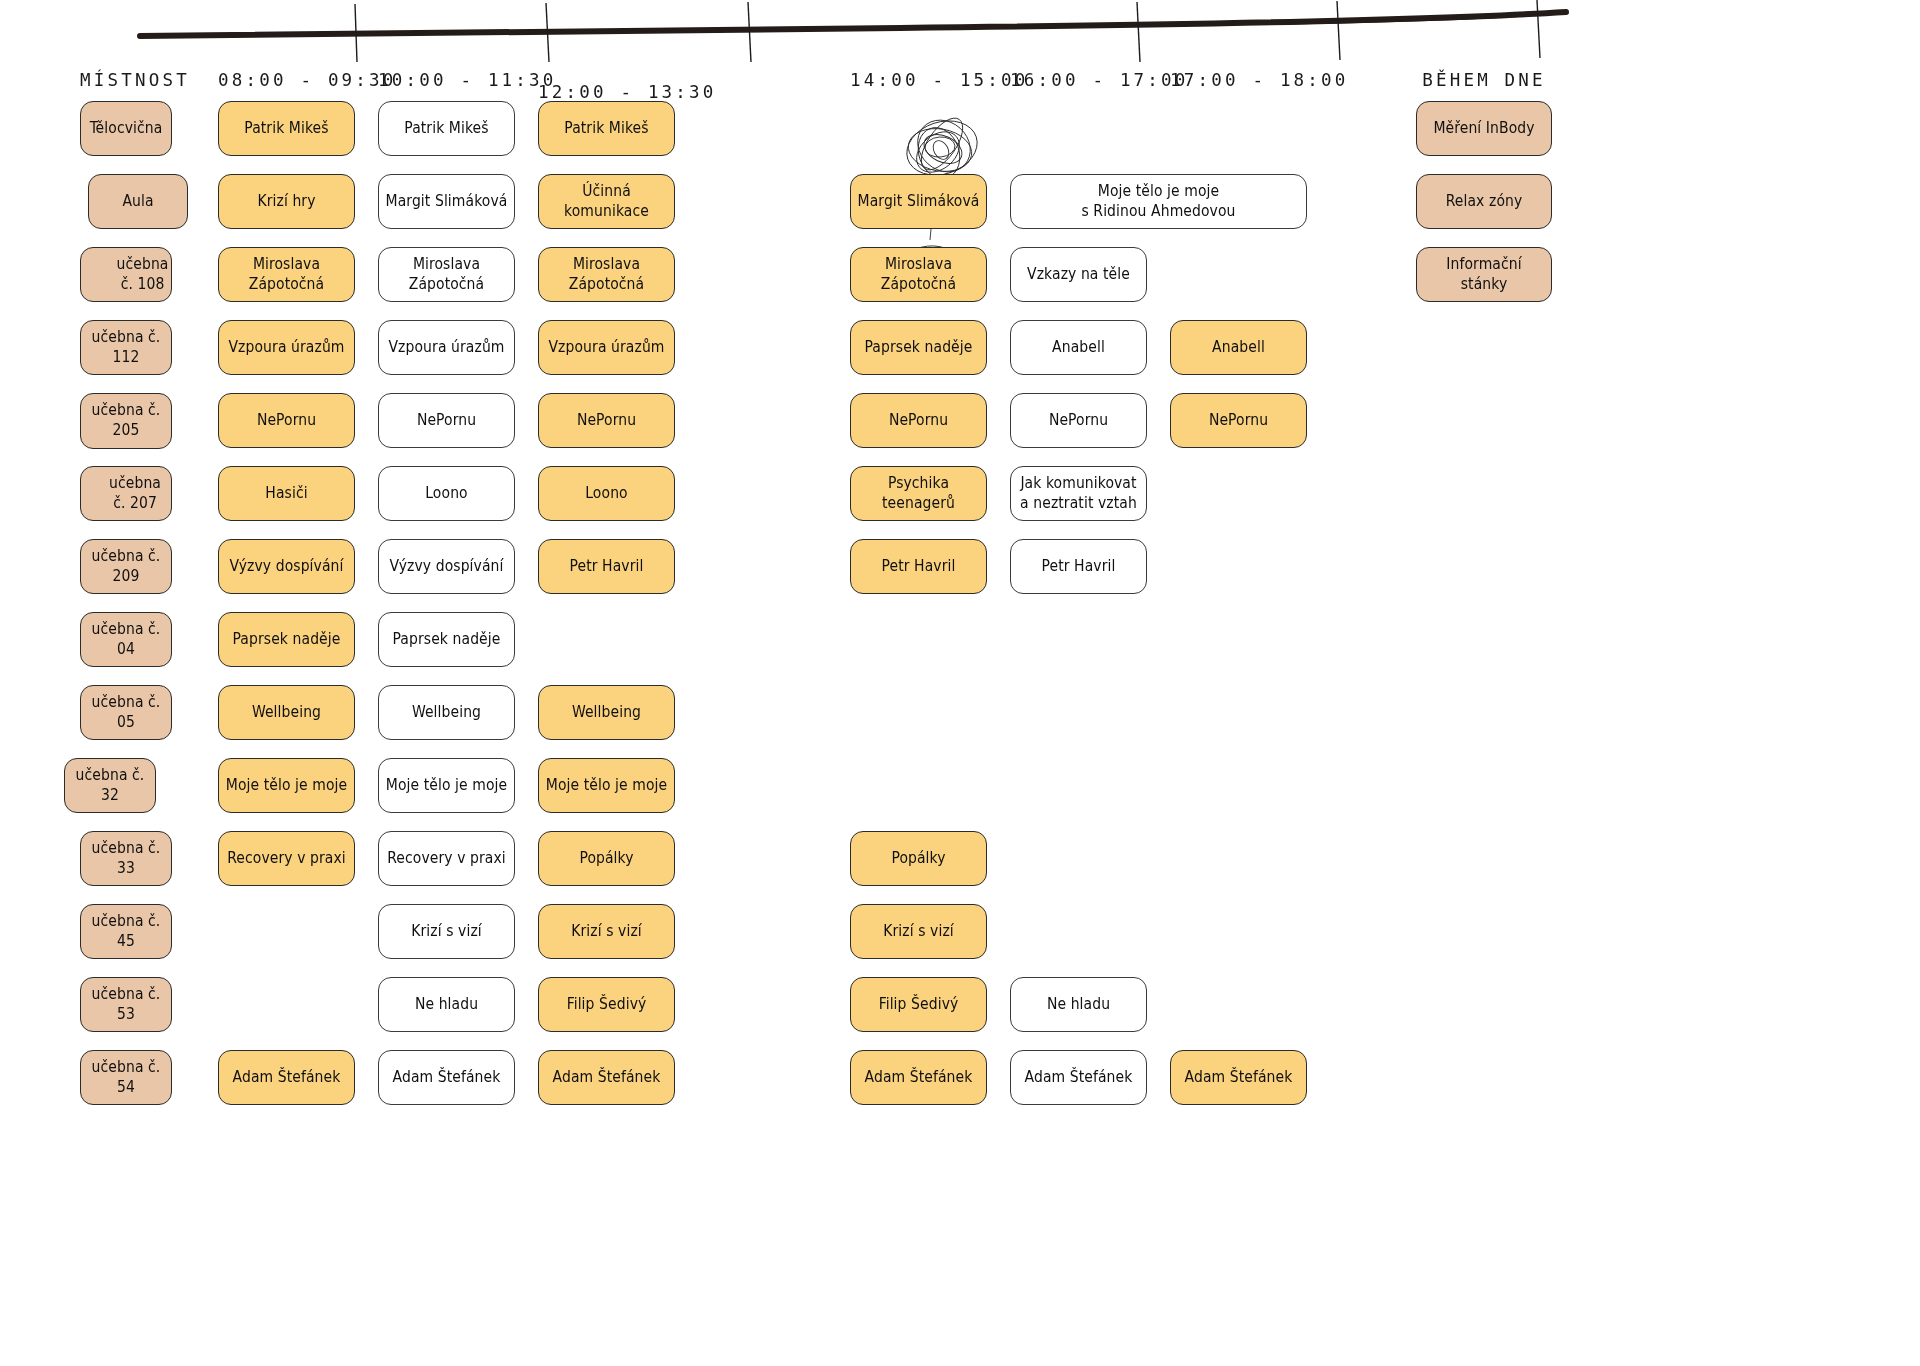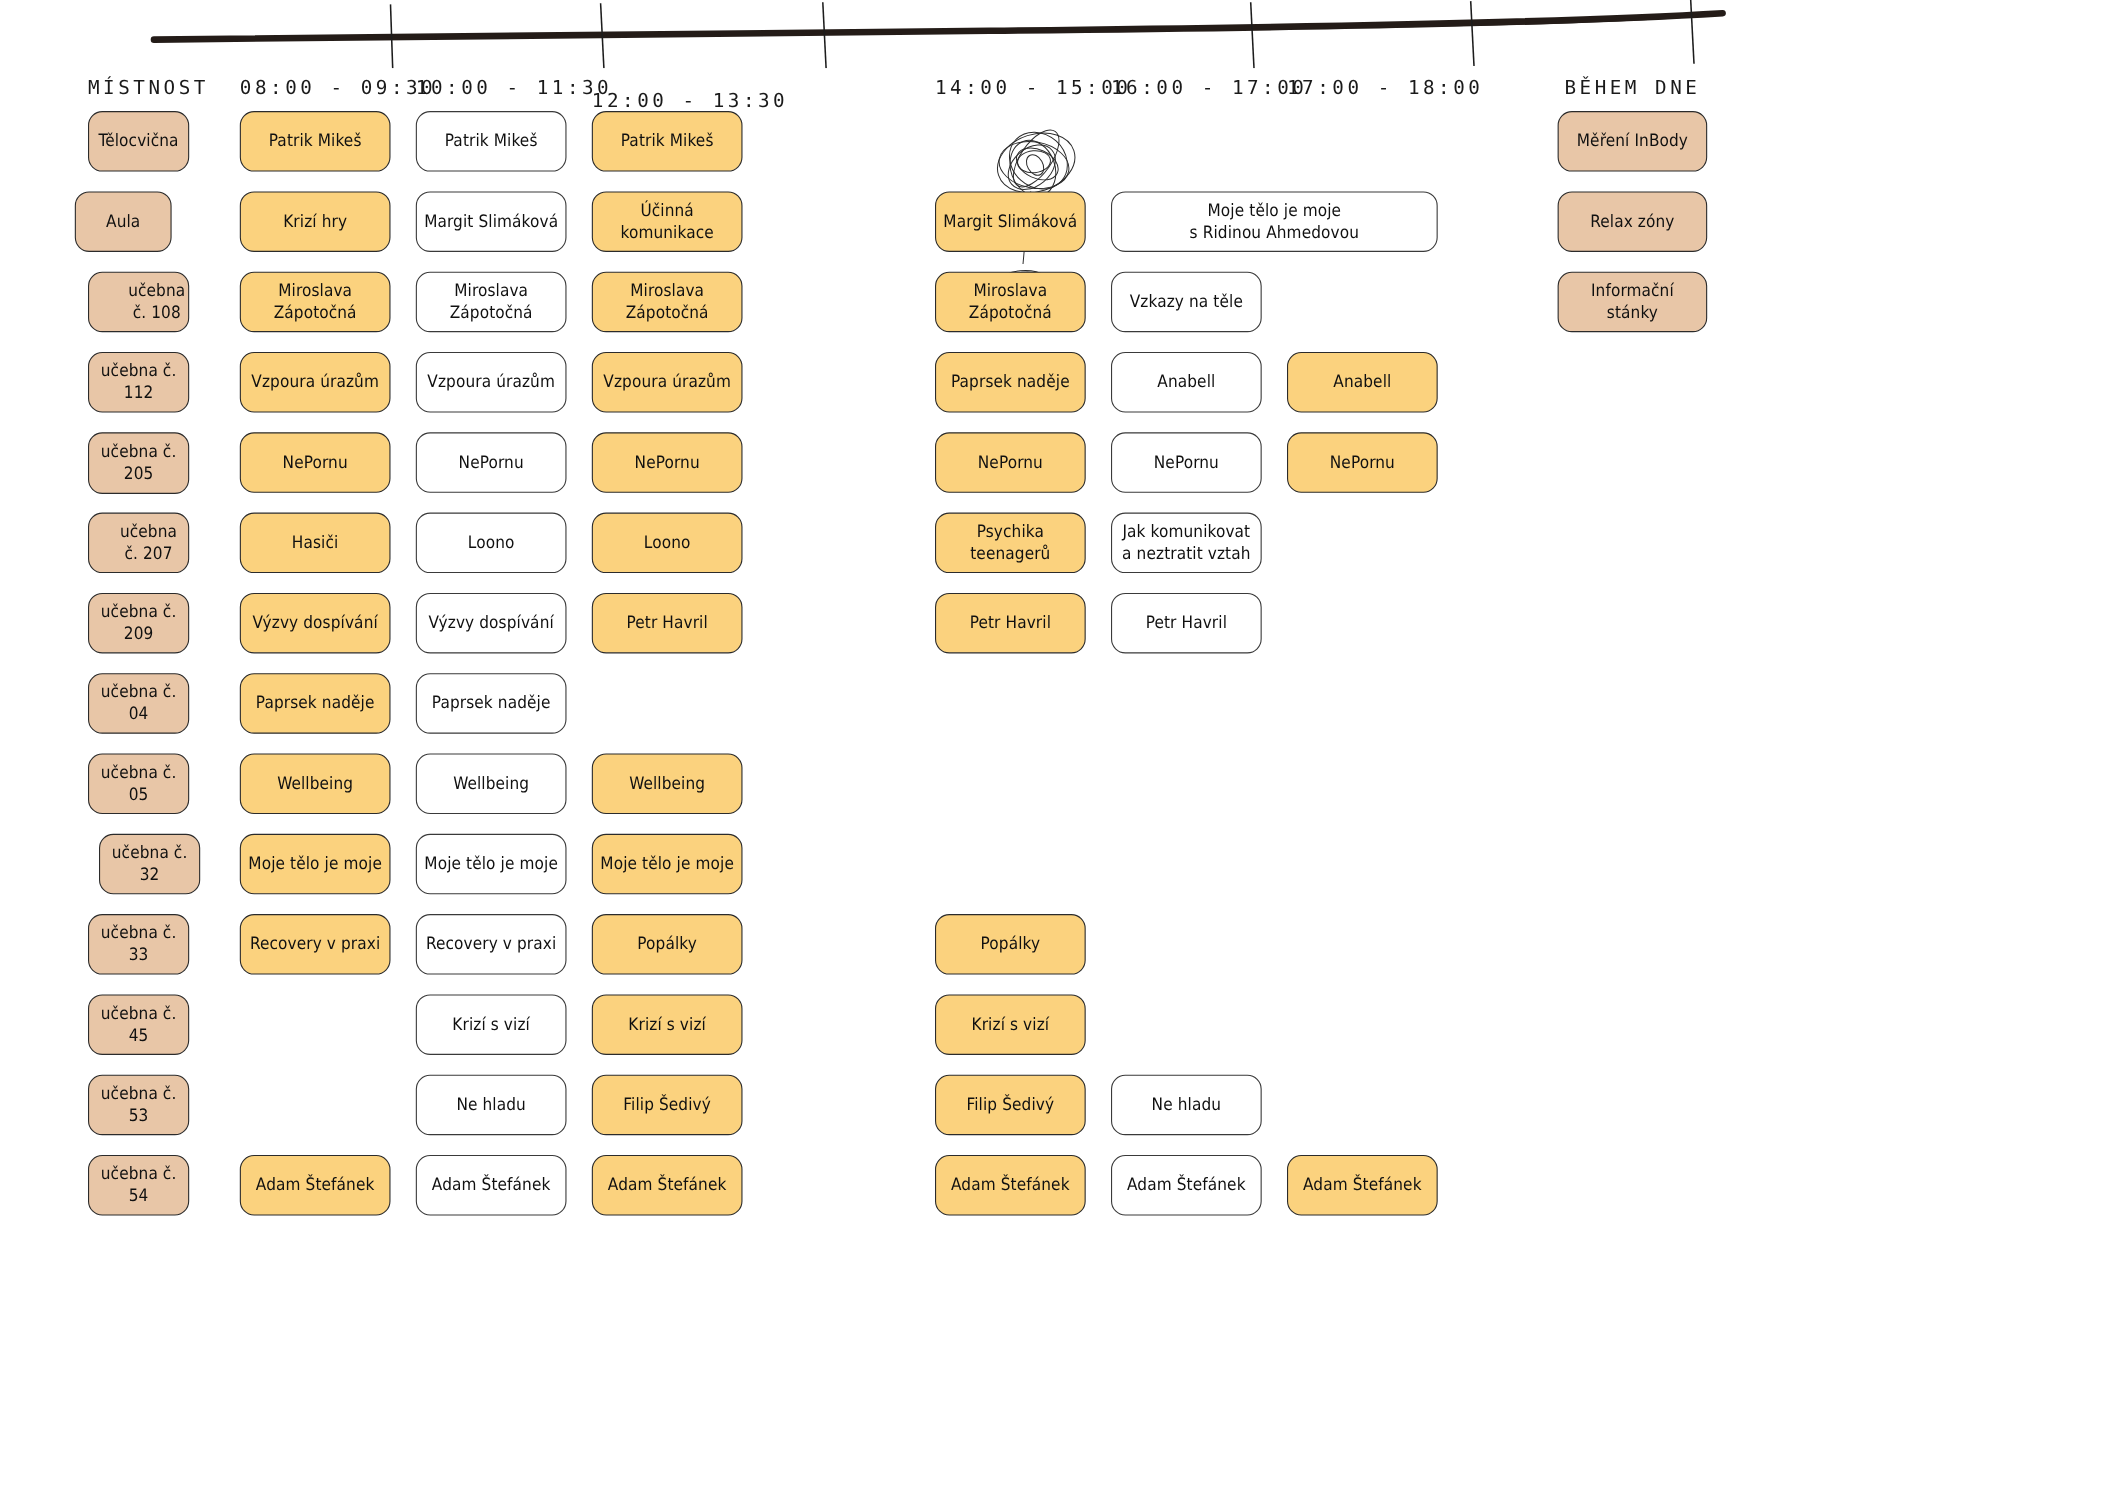--- a/index.html
+++ b/index.html
@@ -108,21 +108,21 @@
       <div class="col-header" style="left: 378px; top: 70px; width: 137px;">10:00 - 11:30</div>
       <div class="col-header" style="left: 538px; top: 70px; width: 137px; margin-top: 12px;">12:00 - 13:30</div>
       <div class="col-header" style="left: 850px; top: 70px; width: 137px;">14:00 - 15:00</div>
       <div class="col-header" style="left: 1010px; top: 70px; width: 137px;">16:00 - 17:00</div>
       <div class="col-header" style="left: 1170px; top: 70px; width: 137px;">17:00 - 18:00</div>
       <div class="col-header" style="left: 1416px; top: 70px; width: 136px;">BĚHEM DNE</div>
       <div class="cell room" style="left: 80px; top: 101px; width: 92px; height: 55px;">Tělocvična</div>
       <div class="cell yellow" style="left: 218px; top: 101px; width: 137px; height: 55px; white-space: pre-line;">Patrik Mikeš</div>
       <div class="cell white" style="left: 378px; top: 101px; width: 137px; height: 55px; white-space: pre-line;">Patrik Mikeš</div>
       <div class="cell yellow" style="left: 538px; top: 101px; width: 137px; height: 55px; white-space: pre-line;">Patrik Mikeš</div>
-      <div class="cell room" style="left: 68px; top: 174px; width: 88px; height: 55px;">Aula</div>
+      <div class="cell room" style="left: 88px; top: 174px; width: 100px; height: 55px;">Aula</div>
       <div class="cell yellow" style="left: 218px; top: 174px; width: 137px; height: 55px; white-space: pre-line;">Krizí hry</div>
       <div class="cell white" style="left: 378px; top: 174px; width: 137px; height: 55px; white-space: pre-line;">Margit Slimáková</div>
       <div class="cell yellow" style="left: 538px; top: 174px; width: 137px; height: 55px; white-space: pre-line;">Účinná komunikace</div>
       <div class="cell yellow" style="left: 850px; top: 174px; width: 137px; height: 55px; white-space: pre-line;">Margit Slimáková</div>
       <div class="cell white" style="left: 1010px; top: 174px; width: 297px; height: 55px; white-space: pre-line;">Moje tělo je moje
 s Ridinou Ahmedovou</div>
       <div class="cell room" style="left: 80px; top: 247px; width: 92px; height: 55px; padding-left: 39px;">učebna č. 108</div>
       <div class="cell yellow" style="left: 218px; top: 247px; width: 137px; height: 55px; white-space: pre-line;">Miroslava Zápotočná</div>
       <div class="cell white" style="left: 378px; top: 247px; width: 137px; height: 55px; white-space: pre-line;">Miroslava Zápotočná</div>
       <div class="cell yellow" style="left: 538px; top: 247px; width: 137px; height: 55px; white-space: pre-line;">Miroslava Zápotočná</div>
@@ -155,21 +155,21 @@
       <div class="cell yellow" style="left: 538px; top: 539px; width: 137px; height: 55px; white-space: pre-line;">Petr Havril</div>
       <div class="cell yellow" style="left: 850px; top: 539px; width: 137px; height: 55px; white-space: pre-line;">Petr Havril</div>
       <div class="cell white" style="left: 1010px; top: 539px; width: 137px; height: 55px; white-space: pre-line;">Petr Havril</div>
       <div class="cell room" style="left: 80px; top: 612px; width: 92px; height: 55px;">učebna č. 04</div>
       <div class="cell yellow" style="left: 218px; top: 612px; width: 137px; height: 55px; white-space: pre-line;">Paprsek naděje</div>
       <div class="cell white" style="left: 378px; top: 612px; width: 137px; height: 55px; white-space: pre-line;">Paprsek naděje</div>
       <div class="cell room" style="left: 80px; top: 685px; width: 92px; height: 55px;">učebna č. 05</div>
       <div class="cell yellow" style="left: 218px; top: 685px; width: 137px; height: 55px; white-space: pre-line;">Wellbeing</div>
       <div class="cell white" style="left: 378px; top: 685px; width: 137px; height: 55px; white-space: pre-line;">Wellbeing</div>
       <div class="cell yellow" style="left: 538px; top: 685px; width: 137px; height: 55px; white-space: pre-line;">Wellbeing</div>
-      <div class="cell room" style="left: 90px; top: 758px; width: 92px; height: 55px;">učebna č. 32</div>
+      <div class="cell room" style="left: 64px; top: 758px; width: 92px; height: 55px;">učebna č. 32</div>
       <div class="cell yellow" style="left: 218px; top: 758px; width: 137px; height: 55px; white-space: pre-line;">Moje tělo je moje</div>
       <div class="cell white" style="left: 378px; top: 758px; width: 137px; height: 55px; white-space: pre-line;">Moje tělo je moje</div>
       <div class="cell yellow" style="left: 538px; top: 758px; width: 137px; height: 55px; white-space: pre-line;">Moje tělo je moje</div>
       <div class="cell room" style="left: 80px; top: 831px; width: 92px; height: 55px;">učebna č. 33</div>
       <div class="cell yellow" style="left: 218px; top: 831px; width: 137px; height: 55px; white-space: pre-line;">Recovery v praxi</div>
       <div class="cell white" style="left: 378px; top: 831px; width: 137px; height: 55px; white-space: pre-line;">Recovery v praxi</div>
       <div class="cell yellow" style="left: 538px; top: 831px; width: 137px; height: 55px; white-space: pre-line;">Popálky</div>
       <div class="cell yellow" style="left: 850px; top: 831px; width: 137px; height: 55px; white-space: pre-line;">Popálky</div>
       <div class="cell room" style="left: 80px; top: 904px; width: 92px; height: 55px;">učebna č. 45</div>
       <div class="cell white" style="left: 378px; top: 904px; width: 137px; height: 55px; white-space: pre-line;">Krizí s vizí</div>

